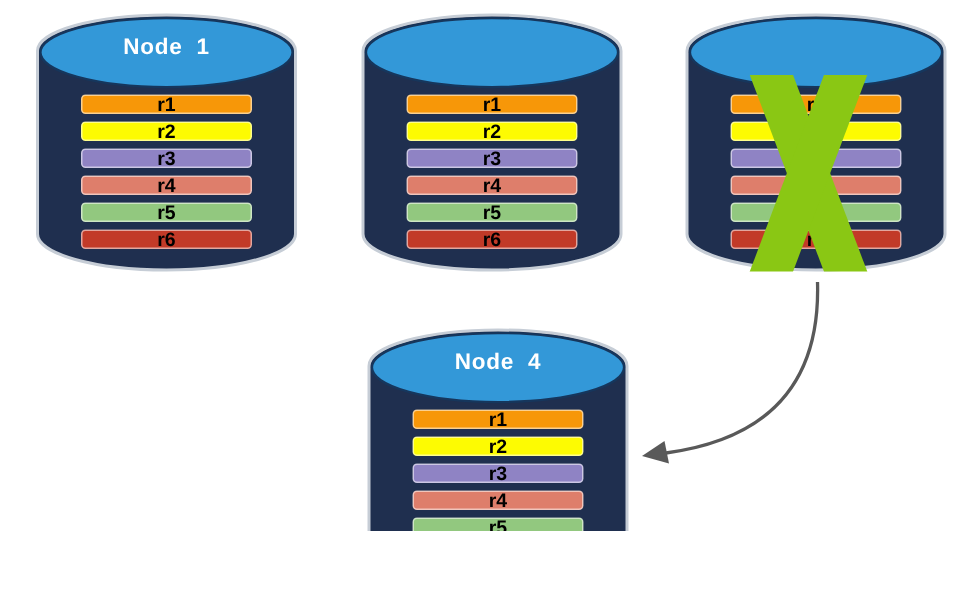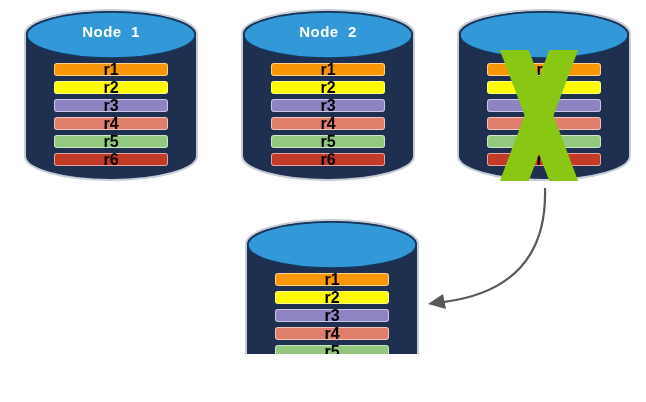--- a/index.html
+++ b/index.html
@@ -42,21 +42,21 @@
     top: 59px;
     width: 114px;
   }
   .row {
     height: 13px;
     margin-bottom: 5px;
     border-radius: 3px;
     border: 1px solid rgba(255,255,255,0.55);
     box-sizing: border-box;
     text-align: center;
-    font-size: 16px;
+    font-size: 13px;
     font-weight: bold;
     color: #000000;
     line-height: 11px;
   }
   .x-mark {
     position: absolute;
     left: 41px;
     top: 46px;
     width: 86px;
     height: 131px;
@@ -90,21 +90,20 @@
       <div class="row" style="background-color: rgb(146, 200, 127);">r5</div>
       <div class="row" style="background-color: rgb(194, 58, 40);">r6</div>
     </div>
   </div>
 
   <div class="node" style="left:239px; top:4px;">
     <svg class="cyl" viewBox="0 0 178 184">
       <path class="cyl-body" d="M 3 30 A 86 24 0 0 1 175 30 L 175 152 A 86 24 0 0 1 3 152 Z" fill="#1F2F4F" stroke="#C6CDD6"></path>
       <ellipse class="cyl-top" cx="89" cy="31" rx="84" ry="23" fill="#3398D8"></ellipse>
     </svg>
-    <div class="node-title">Node  2</div>
     <div class="rows">
       <div class="row" style="background-color: rgb(247, 151, 8);">r1</div>
       <div class="row" style="background-color: rgb(253, 251, 2);">r2</div>
       <div class="row" style="background-color: rgb(143, 131, 196);">r3</div>
       <div class="row" style="background-color: rgb(222, 126, 107);">r4</div>
       <div class="row" style="background-color: rgb(146, 200, 127);">r5</div>
       <div class="row" style="background-color: rgb(194, 58, 40);">r6</div>
     </div>
   </div>
 
@@ -125,20 +124,21 @@
       <line x1="16" y1="-6" x2="70" y2="137" stroke-width="27" stroke="#8AC714"></line>
       <line x1="70" y1="-6" x2="16" y2="137" stroke-width="27" stroke="#8AC714"></line>
     </svg>
   </div>
 
   <div class="node" style="left:243px; top:214px;">
     <svg class="cyl" viewBox="0 0 178 184">
       <path class="cyl-body" d="M 3 30 A 86 24 0 0 1 175 30 L 175 152 A 86 24 0 0 1 3 152 Z" fill="#1F2F4F" stroke="#C6CDD6"></path>
       <ellipse class="cyl-top" cx="89" cy="31" rx="84" ry="23" fill="#3398D8"></ellipse>
     </svg>
+    <div class="node-title">Node  4</div>
     <div class="rows">
       <div class="row" style="background-color: rgb(247, 151, 8);">r1</div>
       <div class="row" style="background-color: rgb(253, 251, 2);">r2</div>
       <div class="row" style="background-color: rgb(143, 131, 196);">r3</div>
       <div class="row" style="background-color: rgb(222, 126, 107);">r4</div>
       <div class="row" style="background-color: rgb(146, 200, 127);">r5</div>
       <div class="row" style="background-color: rgb(194, 58, 40);">r6</div>
     </div>
   </div>
 

